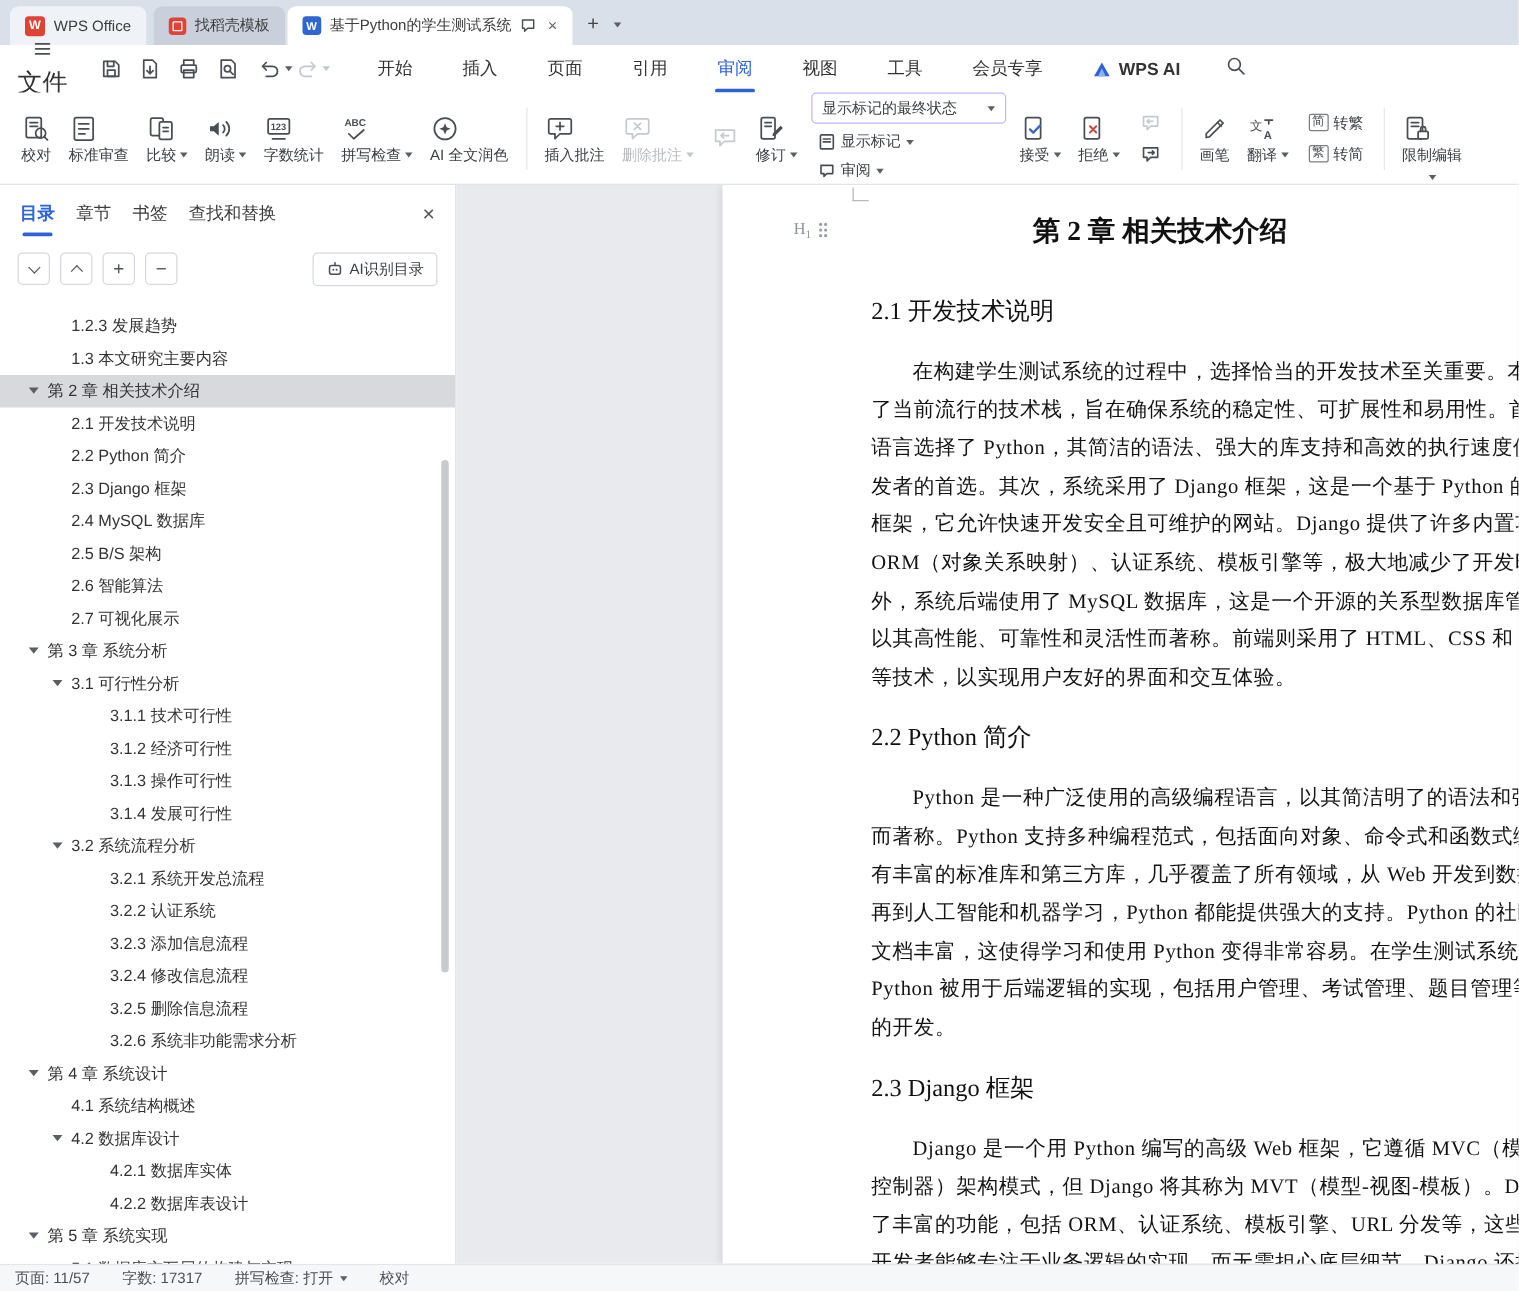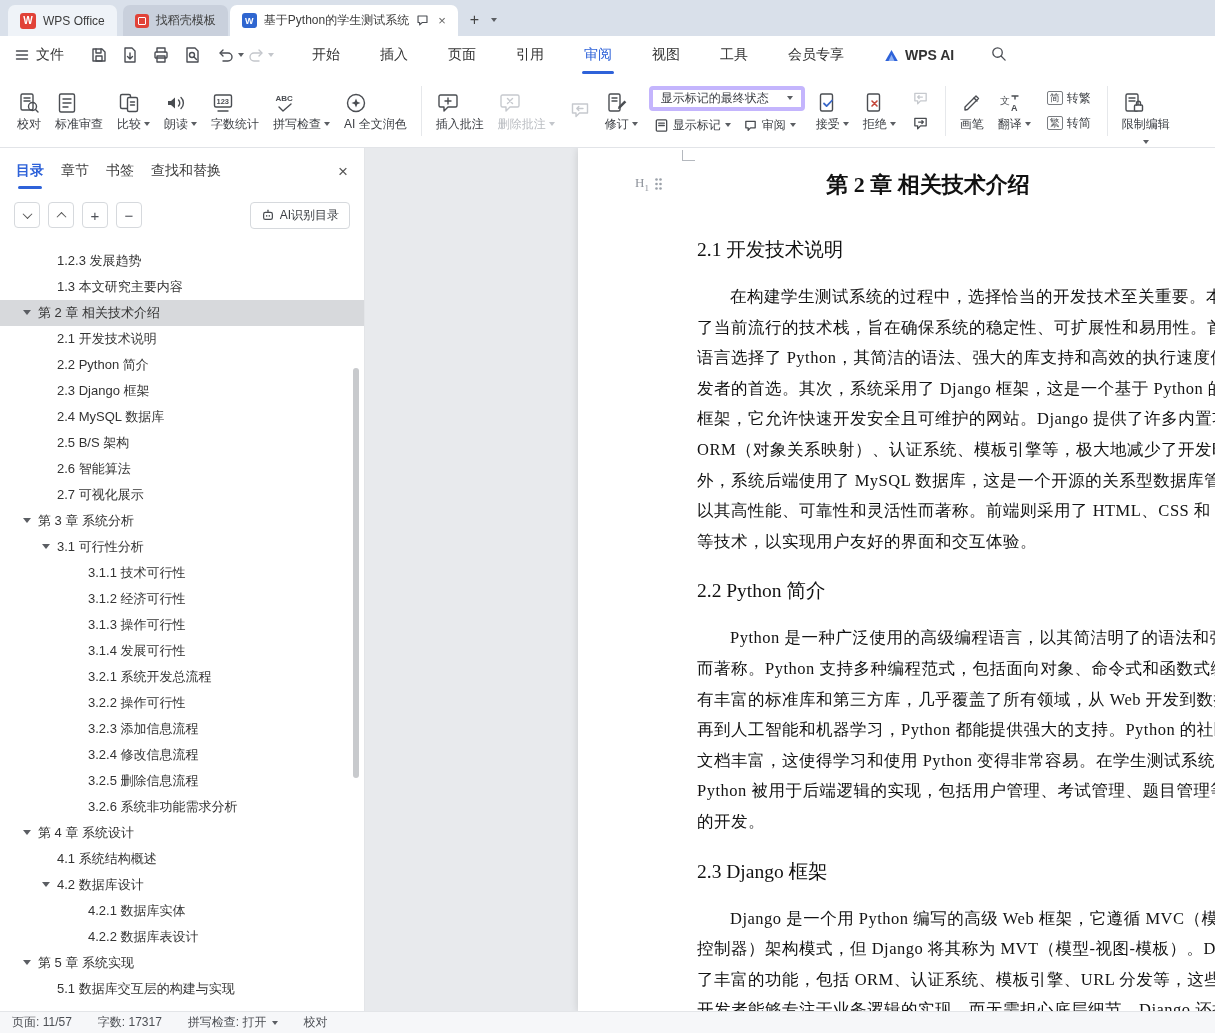--- a/index.html
+++ b/index.html
@@ -19,42 +19,42 @@
   .wdoc-ic { width:15px; height:15px; border-radius:3px; background:#2f66d0; color:#fff; font-size:9px; font-weight:bold; display:flex; align-items:center; justify-content:center; }
   .tab-close { color:#666; font-size:13px; margin-left:2px; }
   .tab-extra { display:flex; align-items:center; gap:12px; margin:0 0 9px 12px; color:#444; }
   .plus { font-size:16px; line-height:14px; }
 
   .chev { width:0; height:0; border-left:3.5px solid transparent; border-right:3.5px solid transparent; border-top:4px solid #5b5e63; display:inline-block; }
   .chev.lt { border-top-color:#c3c6cb; }
 
   
   .menubar { height:38px; background:#fff; display:flex; align-items:center; padding:0 14px; flex-shrink:0; }
-  .file-btn { display:flex; align-items:center; gap:6px; font-size:14px; color:#333; }
+  .file-btn { display:flex; align-items:center; gap:6px; font-size:20px; color:#333;flex-direction:column; }
   .mb-icons { display:flex; align-items:center; gap:13px; margin-left:26px; }
   .undo-group { display:flex; align-items:center; gap:3px; margin-left:16px; }
   .menu-tabs { display:flex; align-items:flex-start; gap:36px; margin-left:36px; font-size:14px; color:#333; height:100%; }
   .menu-tab { height:100%; display:flex; align-items:center; position:relative; padding:0 2px; white-space:nowrap; }
   .menu-tab.active { color:#2e62d9; }
   .menu-tab.active::after { content:""; position:absolute; left:0; right:0; bottom:0; height:3px; background:#2e62d9; border-radius:2px; }
   .wps-ai { display:flex; align-items:center; gap:6px; margin-left:38px; font-size:14px; font-weight:bold; color:#333; }
   .mb-search { margin-left:36px; }
   svg.mic { stroke:#4b4e54; fill:none; stroke-width:1.4; stroke-linecap:round; stroke-linejoin:round; }
   svg.mic.dis { stroke:#c3c6cb; }
 
   
   .ribbon { height:74px; background:#fff; border-bottom:1px solid #e2e4e8; display:flex; align-items:center; padding:0 10px; position:relative; flex-shrink:0; }
   .rbtn { display:flex; flex-direction:column; align-items:flex-start; justify-content:center; gap:3px; padding:4px 7px; border-radius:4px; font-size:12px; color:#3b3e43; white-space:nowrap; }
   .rbtn.disabled { color:#b9bcc1; }
   .rlabel { display:flex; align-items:center; gap:3px; line-height:12px; }
   .rcol { display:flex; flex-direction:column; gap:4px; margin:0 4px; justify-content:center; }
-  .rrow { display:flex; gap:2px; }
+  .rrow { display:flex; gap:2px;flex-direction:column; }
   .minibtn { display:flex; align-items:center; gap:4px; font-size:12px; color:#3b3e43; padding:2px 5px; border-radius:3px; white-space:nowrap; }
   .minibtn.disabled { color:#b9bcc1; }
-  .dropdown { width:156px; height:25px; border:4px solid #c4b5fd; border-radius:4px; display:flex; align-items:center; justify-content:space-between; padding:0 8px; font-size:12px; color:#3b3e43; background:#fff; white-space:nowrap; }
+  .dropdown { width:156px; height:25px; border:1px solid #c4b5fd; border-radius:4px; display:flex; align-items:center; justify-content:space-between; padding:0 8px; font-size:12px; color:#3b3e43; background:#fff; white-space:nowrap; }
   .rsep { width:1px; height:50px; background:#e6e8eb; margin:0 7px; align-self:center; }
   svg.ric { stroke:#4a4d52; fill:none; stroke-width:1.4; stroke-linecap:round; stroke-linejoin:round; }
   svg.ric .fil { fill:#4a4d52; stroke:none; }
   svg.ric.dis { stroke:#c6c9ce; }
   .zh-ic { font-size:10px; border:1px solid #7a7d82; border-radius:2px; padding:0 2px; line-height:12px; color:#4a4d52; }
   .ribbon-collapse { position:absolute; right:66px; bottom:3px; }
 
   
   .content { flex:1; display:flex; min-height:0; }
 
@@ -483,25 +483,29 @@
           </div>
           <div class="toc-row lvl3">
             <span>3.1.2 经济可行性</span>
           </div>
           <div class="toc-row lvl3">
             <span>3.1.3 操作可行性</span>
           </div>
           <div class="toc-row lvl3">
             <span>3.1.4 发展可行性</span>
           </div>
+          <div class="toc-row lvl2">
+            <i class="tri"></i>
+            <span>3.2 系统流程分析</span>
+          </div>
           <div class="toc-row lvl3">
             <span>3.2.1 系统开发总流程</span>
           </div>
           <div class="toc-row lvl3">
-            <span>3.2.2 操作可行性</span>
+            <span>3.2.2 认证系统</span>
           </div>
           <div class="toc-row lvl3">
             <span>3.2.3 添加信息流程</span>
           </div>
           <div class="toc-row lvl3">
             <span>3.2.4 修改信息流程</span>
           </div>
           <div class="toc-row lvl3">
             <span>3.2.5 删除信息流程</span>
           </div>

